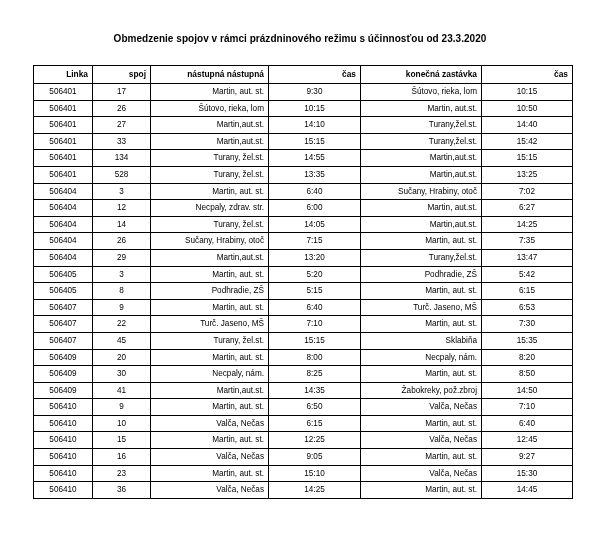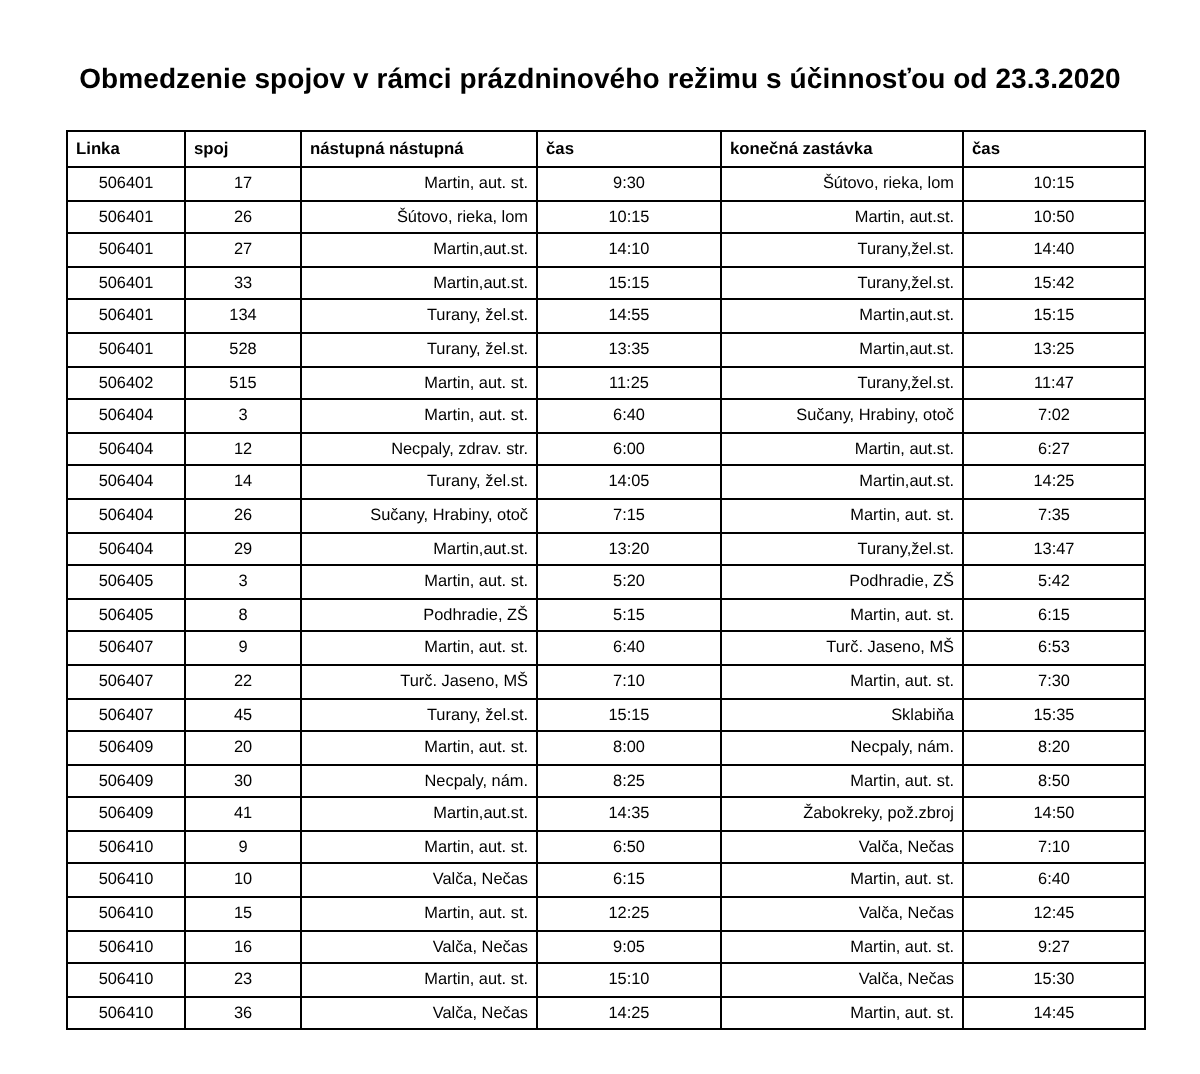--- a/index.html
+++ b/index.html
@@ -19,21 +19,21 @@
     width: 600px;
     height: 537px;
     background: #ffffff;
   }
   .doc-title {
     position: absolute;
     top: 33px;
     left: 0;
     width: 600px;
     text-align: center;
-    font-size: 14px;
+    font-size: 10px;
     font-weight: bold;
     letter-spacing: 0.04px;
     line-height: 12px;
     white-space: nowrap;
   }
   .table-wrap {
     position: absolute;
     top: 65px;
     left: 33px;
     width: 539px;
@@ -55,21 +55,21 @@
   table.timetable td {
     border: 1px solid #000000;
     height: 15.6px;
     padding: 0 4px;
     line-height: 15.6px;
     overflow: hidden;
     white-space: nowrap;
   }
   table.timetable thead th {
     font-weight: bold;
-    text-align: left;
+    text-align: right;
     height: 17px;
     line-height: 17px;
     font-size: 8.4px;
   }
   td.col-linka,
   td.col-spoj,
   td.col-timea,
   td.col-timeb {
     text-align: center;
   }
@@ -149,28 +149,20 @@
           </tr>
           <tr>
             <td class="col-linka">506401</td>
             <td class="col-spoj">528</td>
             <td class="col-from">Turany, žel.st.</td>
             <td class="col-timea">13:35</td>
             <td class="col-to">Martin,aut.st.</td>
             <td class="col-timeb">13:25</td>
           </tr>
           <tr>
-            <td class="col-linka">506402</td>
-            <td class="col-spoj">515</td>
-            <td class="col-from">Martin, aut. st.</td>
-            <td class="col-timea">11:25</td>
-            <td class="col-to">Turany,žel.st.</td>
-            <td class="col-timeb">11:47</td>
-          </tr>
-          <tr>
             <td class="col-linka">506404</td>
             <td class="col-spoj">3</td>
             <td class="col-from">Martin, aut. st.</td>
             <td class="col-timea">6:40</td>
             <td class="col-to">Sučany, Hrabiny, otoč</td>
             <td class="col-timeb">7:02</td>
           </tr>
           <tr>
             <td class="col-linka">506404</td>
             <td class="col-spoj">12</td>

